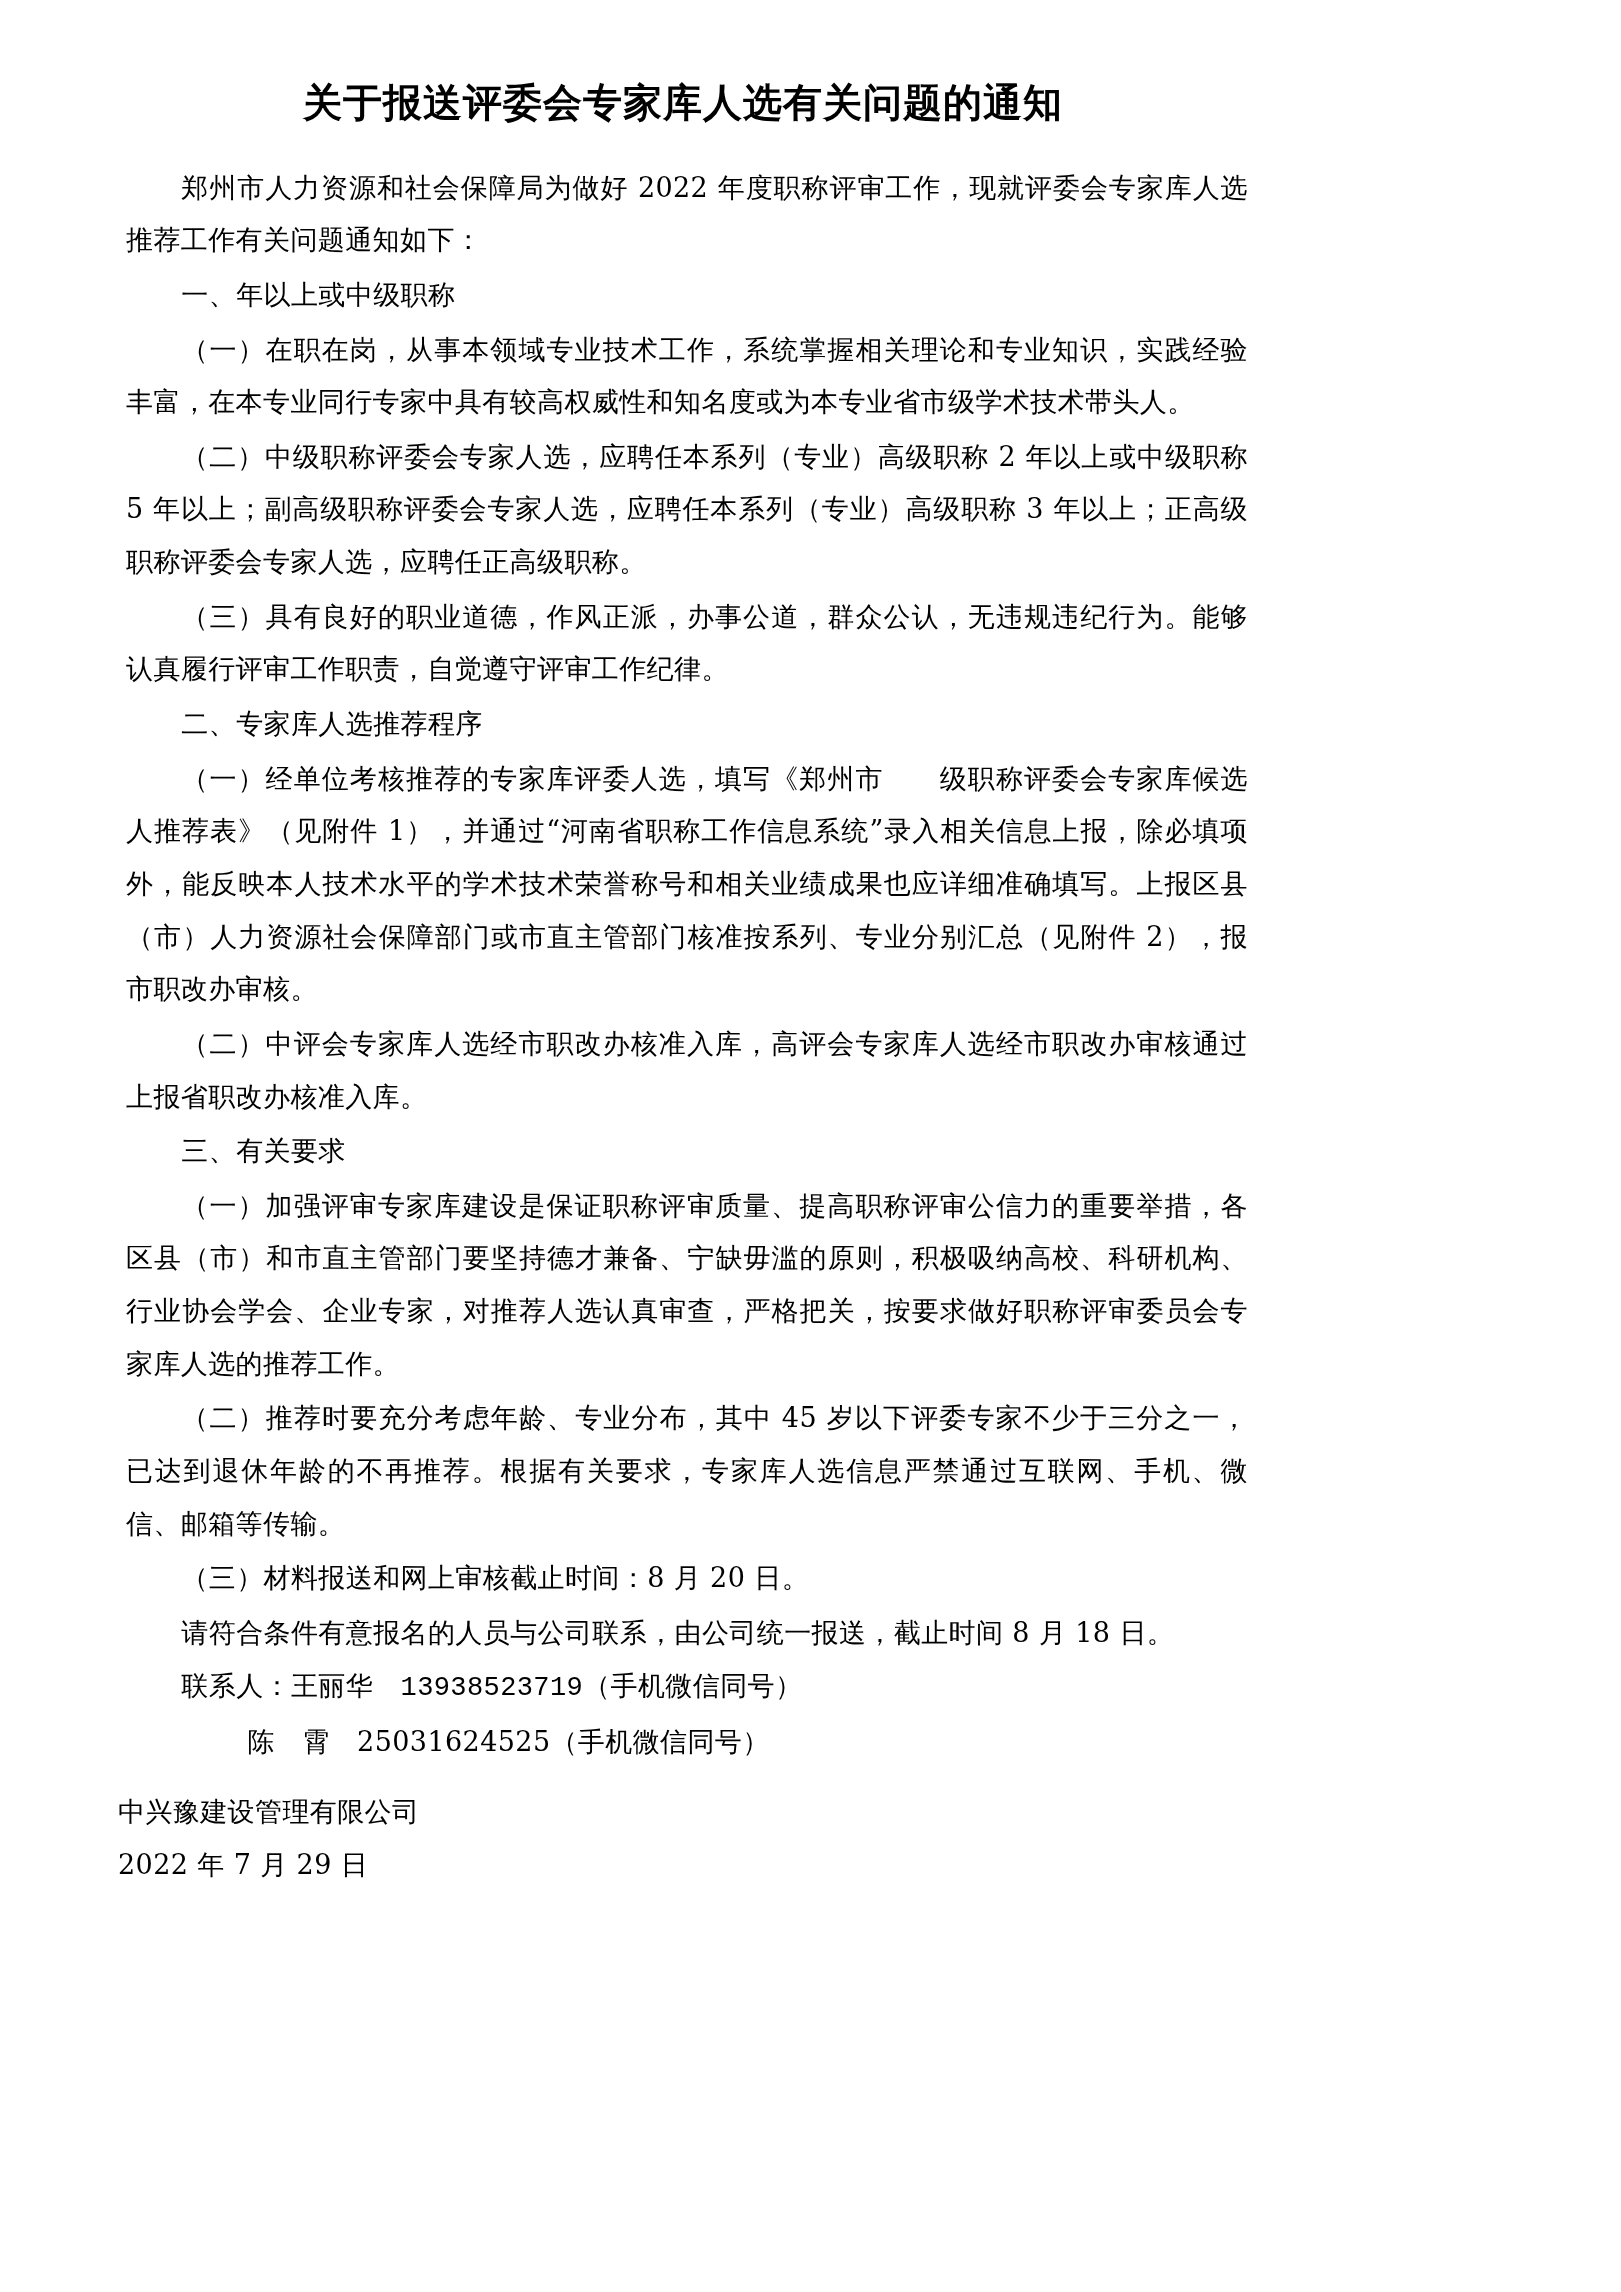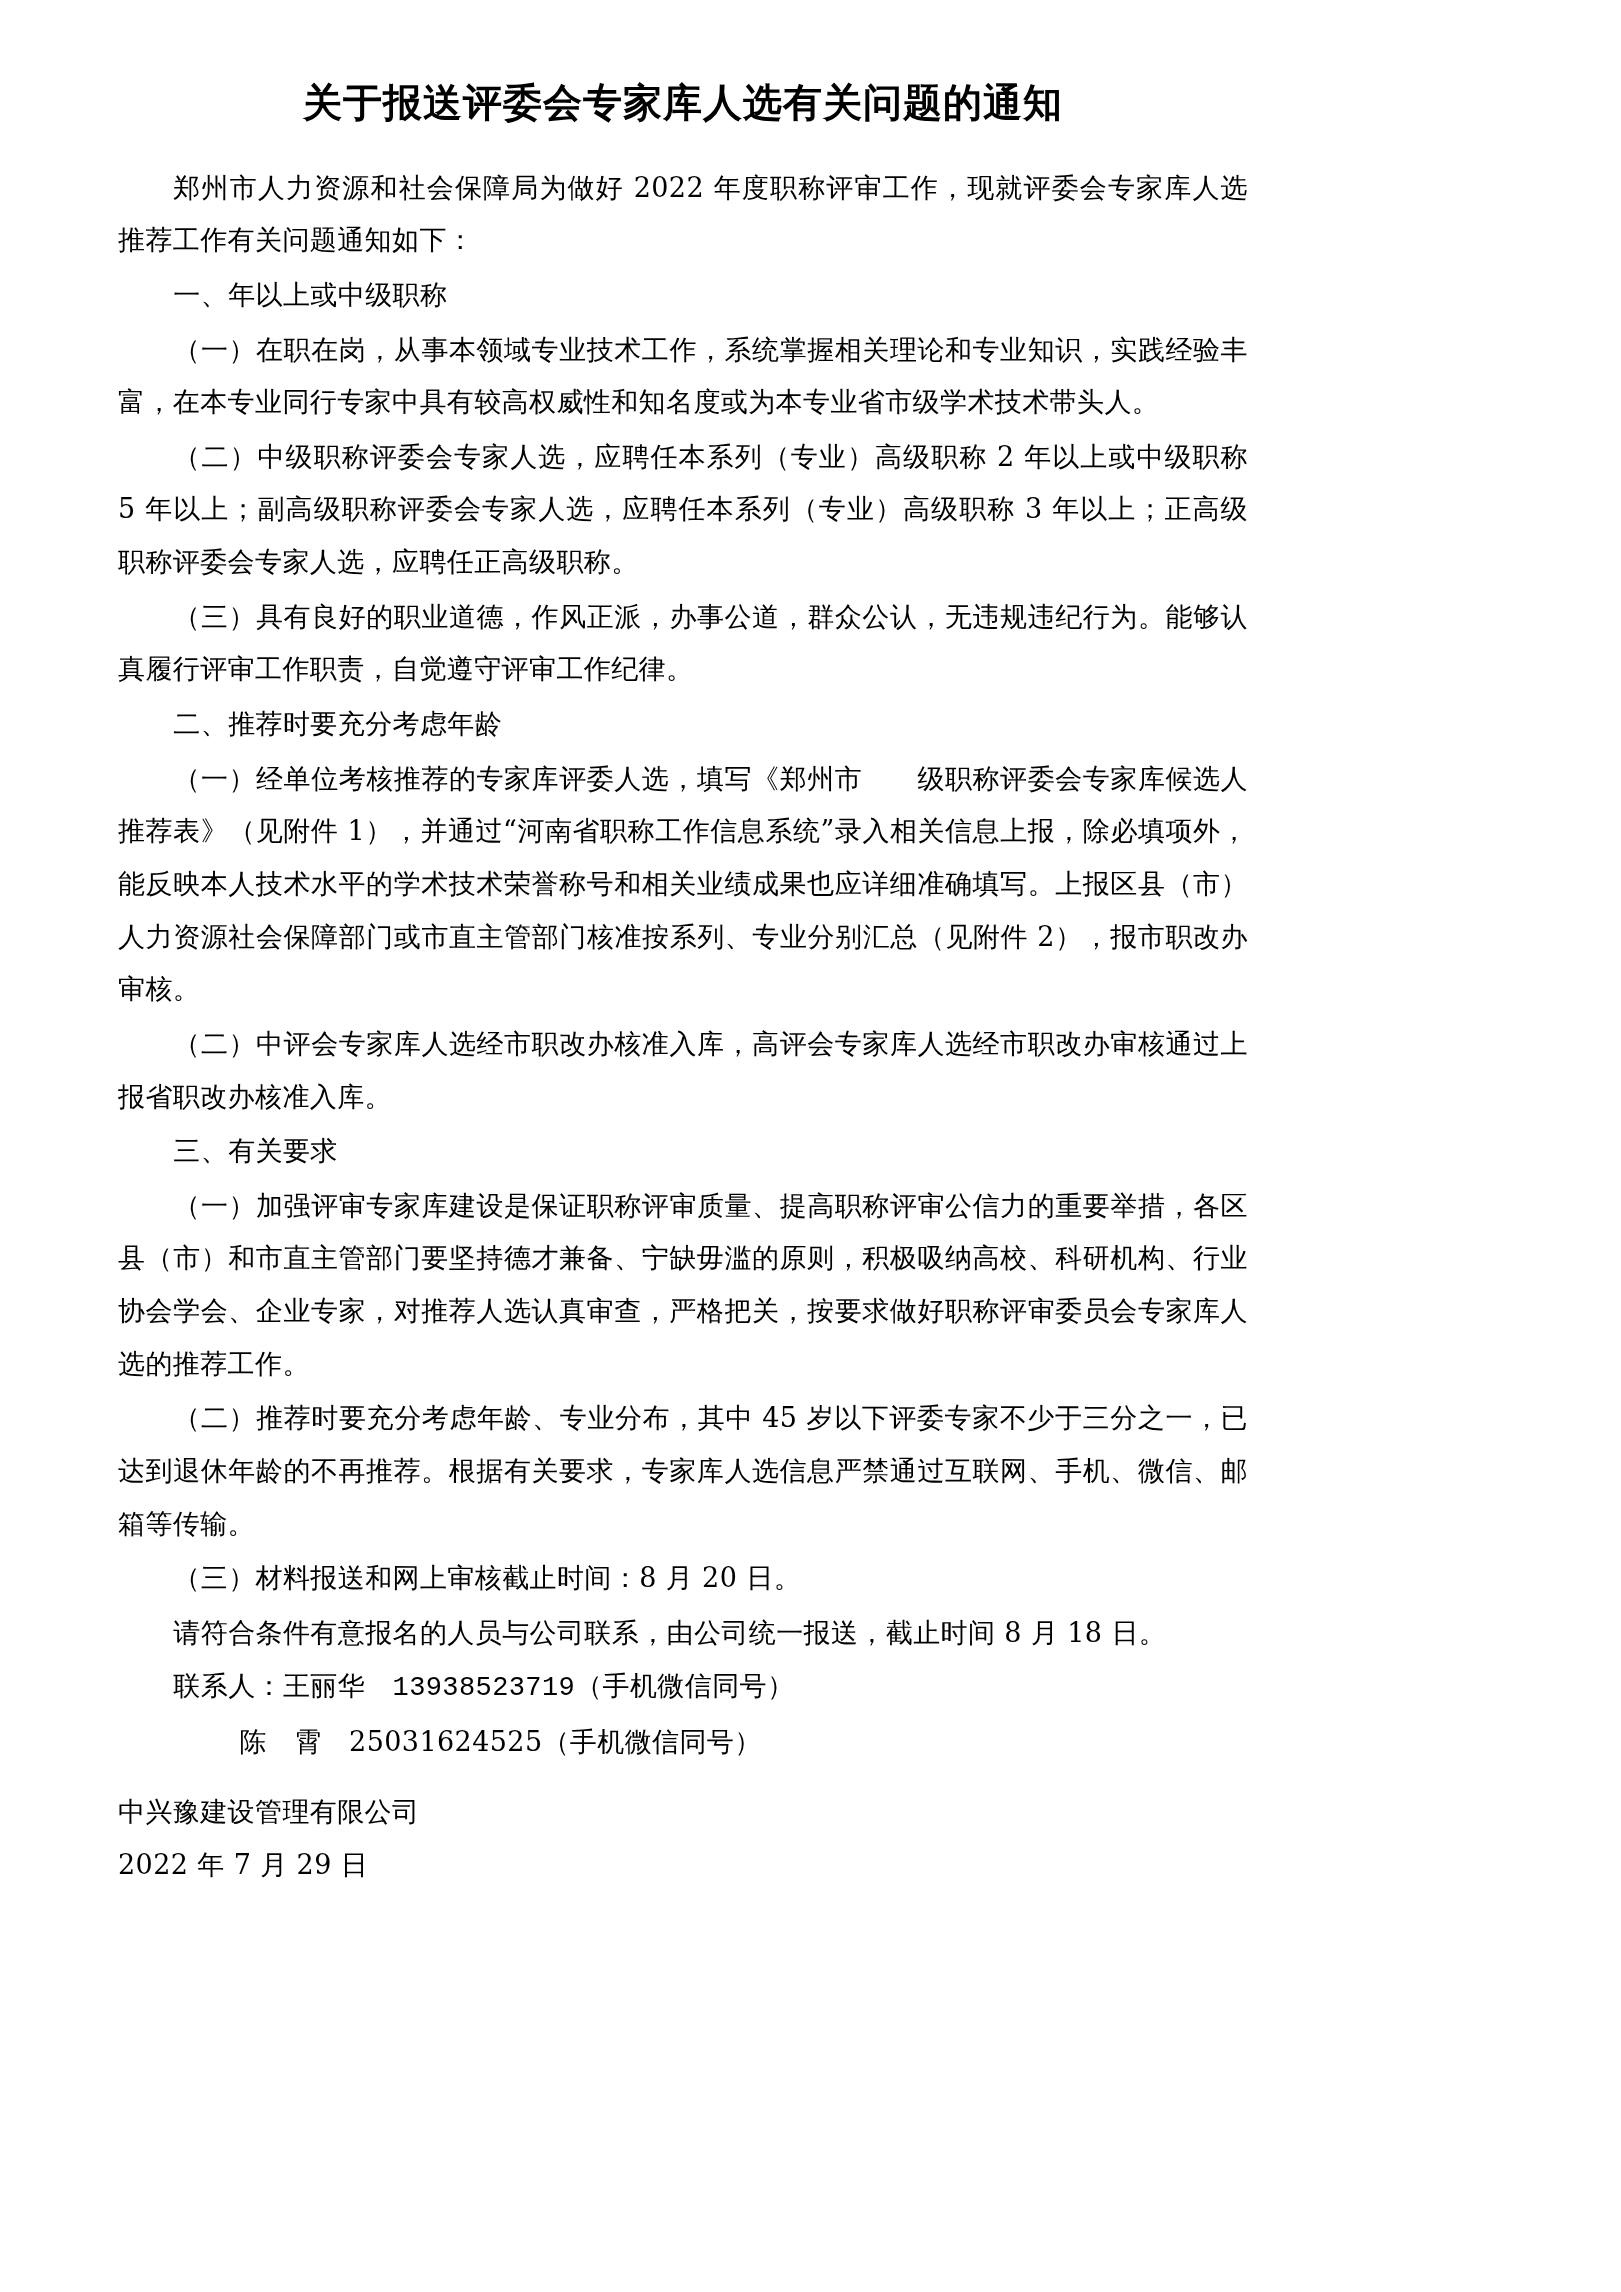--- a/index.html
+++ b/index.html
@@ -23,21 +23,21 @@
   .doc-title {
     text-align: center;
     font-size: 39px;
     font-weight: bold;
     letter-spacing: 1px;
     margin: 0 0 33px 0;
     line-height: 1.35;
     font-family: "DejaVu Serif", "Liberation Serif", serif;
   }
   p.para {
-    margin: 0 0 2px 0;
+    margin: 0 0 2px 8px;
     font-size: 27px;
     line-height: 1.95;
     text-align: justify;
     text-justify: inter-ideograph;
     text-indent: 2.05em;
     letter-spacing: 0.4px;
   }
   p.para.indent-contact {
     text-indent: 2.05em;
     font-family: Liberation Mono, monospace;
@@ -61,21 +61,21 @@
 
 <div class="page">
 
   <h1 class="doc-title">关于报送评委会专家库人选有关问题的通知</h1>
 
   <p class="para">郑州市人力资源和社会保障局为做好 2022 年度职称评审工作，现就评委会专家库人选推荐工作有关问题通知如下：</p>
   <p class="para">一、年以上或中级职称</p>
   <p class="para">（一）在职在岗，从事本领域专业技术工作，系统掌握相关理论和专业知识，实践经验丰富，在本专业同行专家中具有较高权威性和知名度或为本专业省市级学术技术带头人。</p>
   <p class="para">（二）中级职称评委会专家人选，应聘任本系列（专业）高级职称 2 年以上或中级职称 5 年以上；副高级职称评委会专家人选，应聘任本系列（专业）高级职称 3 年以上；正高级职称评委会专家人选，应聘任正高级职称。</p>
   <p class="para">（三）具有良好的职业道德，作风正派，办事公道，群众公认，无违规违纪行为。能够认真履行评审工作职责，自觉遵守评审工作纪律。</p>
-  <p class="para">二、推荐时要充分考虑年龄</p>
+  <p class="para">二、专家库人选推荐程序</p>
   <p class="para">（一）经单位考核推荐的专家库评委人选，填写《郑州市　　级职称评委会专家库候选人推荐表》（见附件 1），并通过“河南省职称工作信息系统”录入相关信息上报，除必填项外，能反映本人技术水平的学术技术荣誉称号和相关业绩成果也应详细准确填写。上报区县（市）人力资源社会保障部门或市直主管部门核准按系列、专业分别汇总（见附件 2），报市职改办审核。</p>
   <p class="para">（二）中评会专家库人选经市职改办核准入库，高评会专家库人选经市职改办审核通过上报省职改办核准入库。</p>
   <p class="para">三、有关要求</p>
   <p class="para">（一）加强评审专家库建设是保证职称评审质量、提高职称评审公信力的重要举措，各区县（市）和市直主管部门要坚持德才兼备、宁缺毋滥的原则，积极吸纳高校、科研机构、行业协会学会、企业专家，对推荐人选认真审查，严格把关，按要求做好职称评审委员会专家库人选的推荐工作。</p>
   <p class="para">（二）推荐时要充分考虑年龄、专业分布，其中 45 岁以下评委专家不少于三分之一，已达到退休年龄的不再推荐。根据有关要求，专家库人选信息严禁通过互联网、手机、微信、邮箱等传输。</p>
   <p class="para">（三）材料报送和网上审核截止时间：8 月 20 日。</p>
   <p class="para">请符合条件有意报名的人员与公司联系，由公司统一报送，截止时间 8 月 18 日。</p>
 
   <p class="para indent-contact">联系人：王丽华　13938523719（手机微信同号）</p>
   <p class="para indent-contact2">陈　霄　25031624525（手机微信同号）</p>

